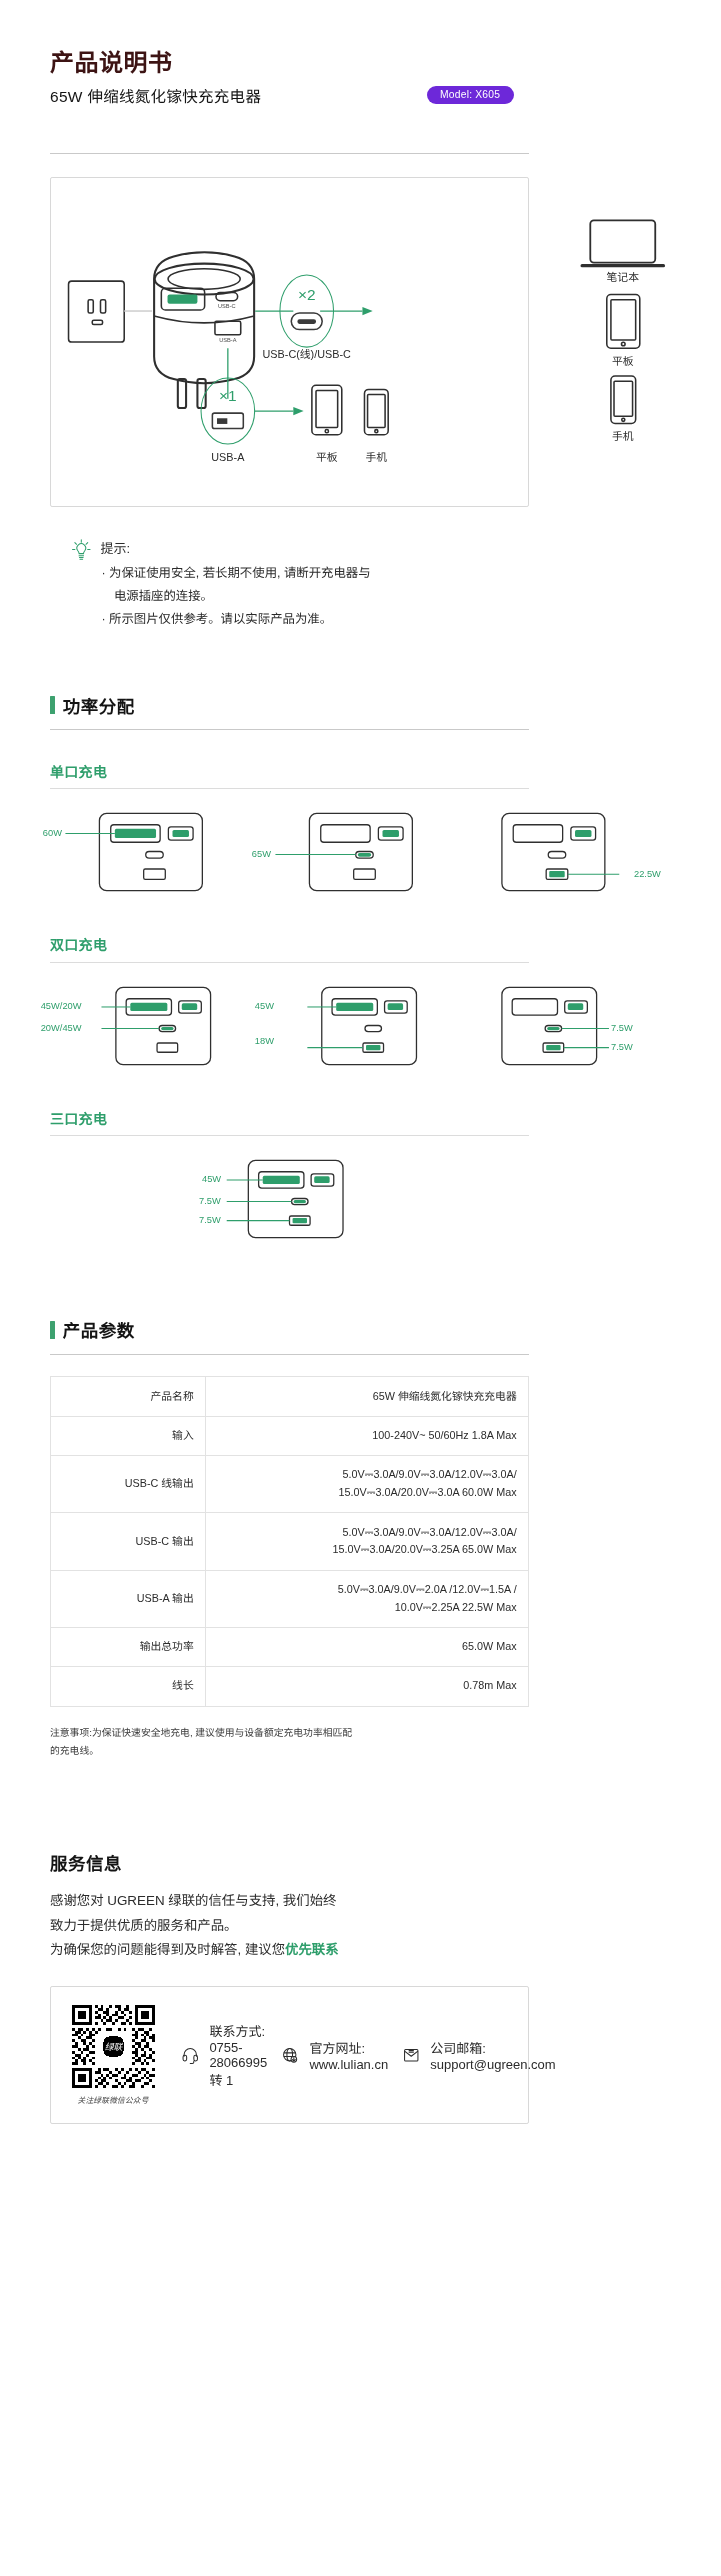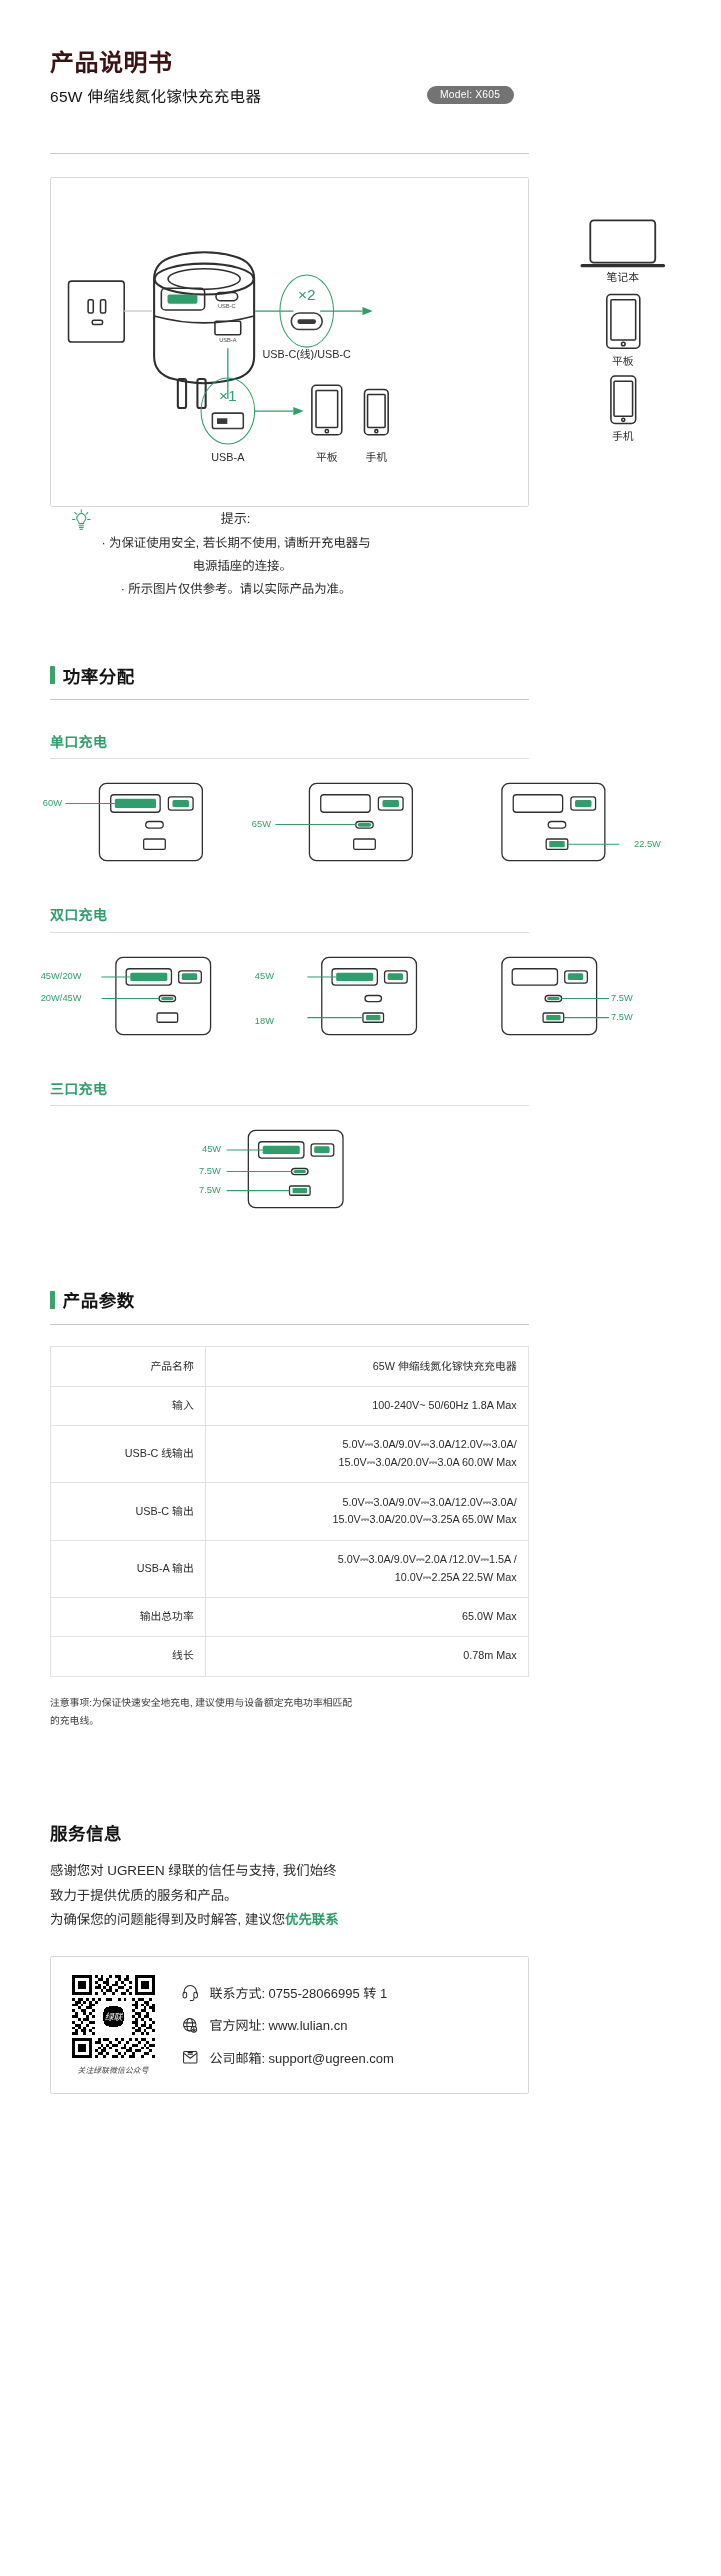--- a/index.html
+++ b/index.html
@@ -18,41 +18,41 @@
   .doc-title {
     font-size: 24px; font-weight: bold; letter-spacing: 0.5px;
     color: #3d1414; line-height: 1.15;
   }
   .doc-subtitle-row {
     display: flex; align-items: center; justify-content: space-between;
     margin-top: 7.2px;
   }
   .doc-subtitle { font-size: 15.5px; color: #141414; letter-spacing: 0.3px; }
   .model-badge {
-    background: #737373; color: #ffffff; font-size: 10.3px;
+    background: #6d28d9; color: #ffffff; font-size: 10.3px;
     border-radius: 11.3px; padding: 3.6px 13.4px; white-space: nowrap;
     letter-spacing: 0.2px; margin-right: 15.5px;
   }
 
   
   .section { margin-top: 47px; }
   .section-head { display: flex; align-items: center; gap: 8.2px; }
   .section-bar { width: 4.6px; height: 18.5px; background: #3da16f; border-radius: 0.5px; flex: none; }
   .section-title { font-size: 17.5px; font-weight: bold; color: #141414; letter-spacing: 0.5px; }
   .section-rule { height: 1px; background: #c9c9c9; margin-top: 11.3px; width: 100%; }
 
   
   .diagram-box {
     margin-top: 23px; border: 1px solid #d8d8d8; border-radius: 2.1px;
     height: 330px; position: relative; background: #fff;
   }
   .diagram-inner { position: absolute; inset: 0; }
 
   
-  .tips { display: flex; gap: 9.3px; padding-left: 20.6px; text-align: center; }
+  .tips { margin-top: 30px; display: flex; gap: 9.3px; padding-left: 20.6px; }
   .tips-body { font-size: 12.4px; line-height: 1.85; color: #2b2b2b; }
   .tips-title { font-size: 13px; margin-bottom: 1px; }
   .tips-line { padding-left: 1px; }
   .tips-cont { padding-left: 13.4px; }
 
   
   .pd-group { margin-top: 31px; }
   .pd-group-title { font-size: 14px; color: #2e9e6b; font-weight: 700; margin-bottom: 3.1px; letter-spacing: 0.3px; }
   .pd-rule { height: 1px; background: #dcdcdc; margin: 7.2px 0 11.3px 0; }
   .pd-row { display: flex; align-items: flex-start; }
@@ -76,21 +76,21 @@
   .svc-body { margin-top: 13.4px; font-size: 13.4px; line-height: 1.85; color: #2b2b2b; }
   .svc-body .hl { color: #2e9e6b; font-weight: 600; }
 
   .contact-box {
     margin-top: 23px; border: 1px solid #d8d8d8; border-radius: 2.1px;
     padding: 17.5px 20.6px; display: flex; align-items: center; gap: 26px;
   }
   .qr-wrap { text-align: center; flex: none; font-style: italic; }
   .qr { width: 83px; height: 83px; position: relative; }
   .qr-cap { font-size: 7.7px; color: #444; margin-top: 4.6px; letter-spacing: 0.2px; }
-  .contact-list { display: flex; flex-direction: column; gap: 13.4px; }
+  .contact-list { display: flex; flex-direction: row; gap: 13.4px; }
   .contact-item { display: flex; align-items: center; gap: 10.3px; font-size: 13px; color: #2b2b2b; }
   .contact-item svg { flex: none; }
 </style>
 </head>
 <body>
 
 <div class="page">
 
   <div class="doc-header">
     <div class="doc-title">产品说明书</div>
@@ -313,21 +313,21 @@
               <rect x="204" y="100" width="32" height="12" rx="6"></rect>
               <rect x="200" y="134" width="40" height="18" rx="3"></rect>
             </g>
             <rect x="148" y="56" width="72" height="16" rx="3" fill="#2e9e6b"></rect>
             <rect x="248" y="57" width="30" height="13" rx="3" fill="#2e9e6b"></rect>
             <rect x="206" y="138" width="28" height="10" rx="2" fill="#2e9e6b"></rect>
             <line x1="92" y1="64" x2="148" y2="64" stroke="#2e9e6b" stroke-width="2"></line>
             <line x1="92" y1="143" x2="200" y2="143" stroke="#2e9e6b" stroke-width="2"></line>
           </svg>
           <span class="wlabel" style="left:-5.2px; top:27px">45W</span>
-          <span class="wlabel" style="left:-5.2px; top:72px">18W</span>
+          <span class="wlabel" style="left:-5.2px; top:62px">18W</span>
         </div>
 
         <div class="pd-cell" style="width:210px">
           <svg width="210" height="103" viewBox="0 0 408 200">
             <g fill="none" stroke="#2f2f2f" stroke-width="2.5" stroke-linejoin="round">
               <rect x="62" y="26" width="184" height="150" rx="14"></rect>
               <rect x="82" y="48" width="88" height="32" rx="6"></rect>
               <rect x="184" y="52" width="44" height="24" rx="5"></rect>
               <rect x="146" y="100" width="32" height="12" rx="6"></rect>
               <rect x="142" y="134" width="40" height="18" rx="3"></rect>

